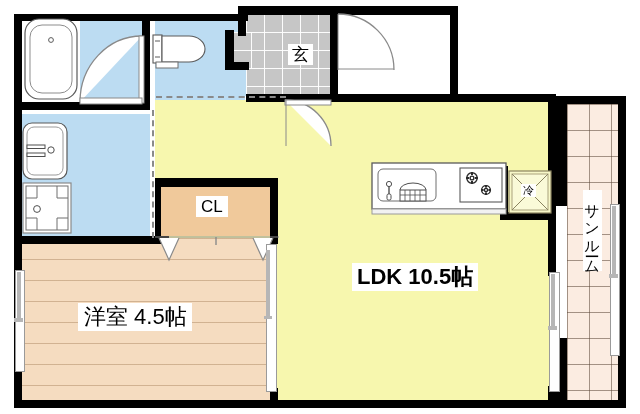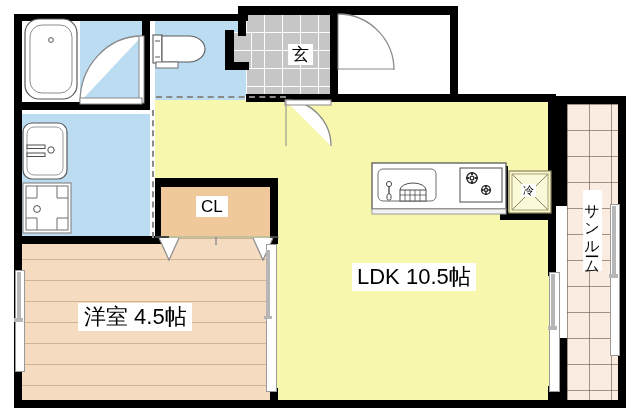--- a/index.html
+++ b/index.html
@@ -252,21 +252,21 @@
     </g>
   </svg>
 
   <svg class="abs" style="left:508px;top:170px;width:44px;height:44px;">
     <rect x="1" y="1" width="42" height="42" fill="#f7f7c8" stroke="#8a8360" stroke-width="1.2"></rect>
     <rect x="4" y="4" width="36" height="36" fill="#fafad8" stroke="#a9a27c" stroke-width="1"></rect>
     <line x1="4" y1="4" x2="40" y2="40" stroke="#8a8360" stroke-width="1"></line>
     <line x1="40" y1="4" x2="4" y2="40" stroke="#8a8360" stroke-width="1"></line>
   </svg>
 
-  <div class="label lbl-ldk" style="left:352px;top:263px;">LDK 10.5帖</div>
+  <div class="label lbl-ldk" style="left:352px;top:263px;font-weight:bold;">LDK 10.5帖</div>
 
   <div class="label lbl-room" style="left:78px;top:303px;padding-left:6px;">洋室 4.5帖</div>
 
   <div class="label lbl-cl" style="left:196px;top:196px;">CL</div>
 
   <div class="label lbl-gen" style="left:288px;top:44px;">玄</div>
 
   <div class="label lbl-fridge" style="left:521px;top:184px;">冷</div>
 
   <div class="label lbl-sun" style="left:583px;top:190px;">サンルーム</div>

